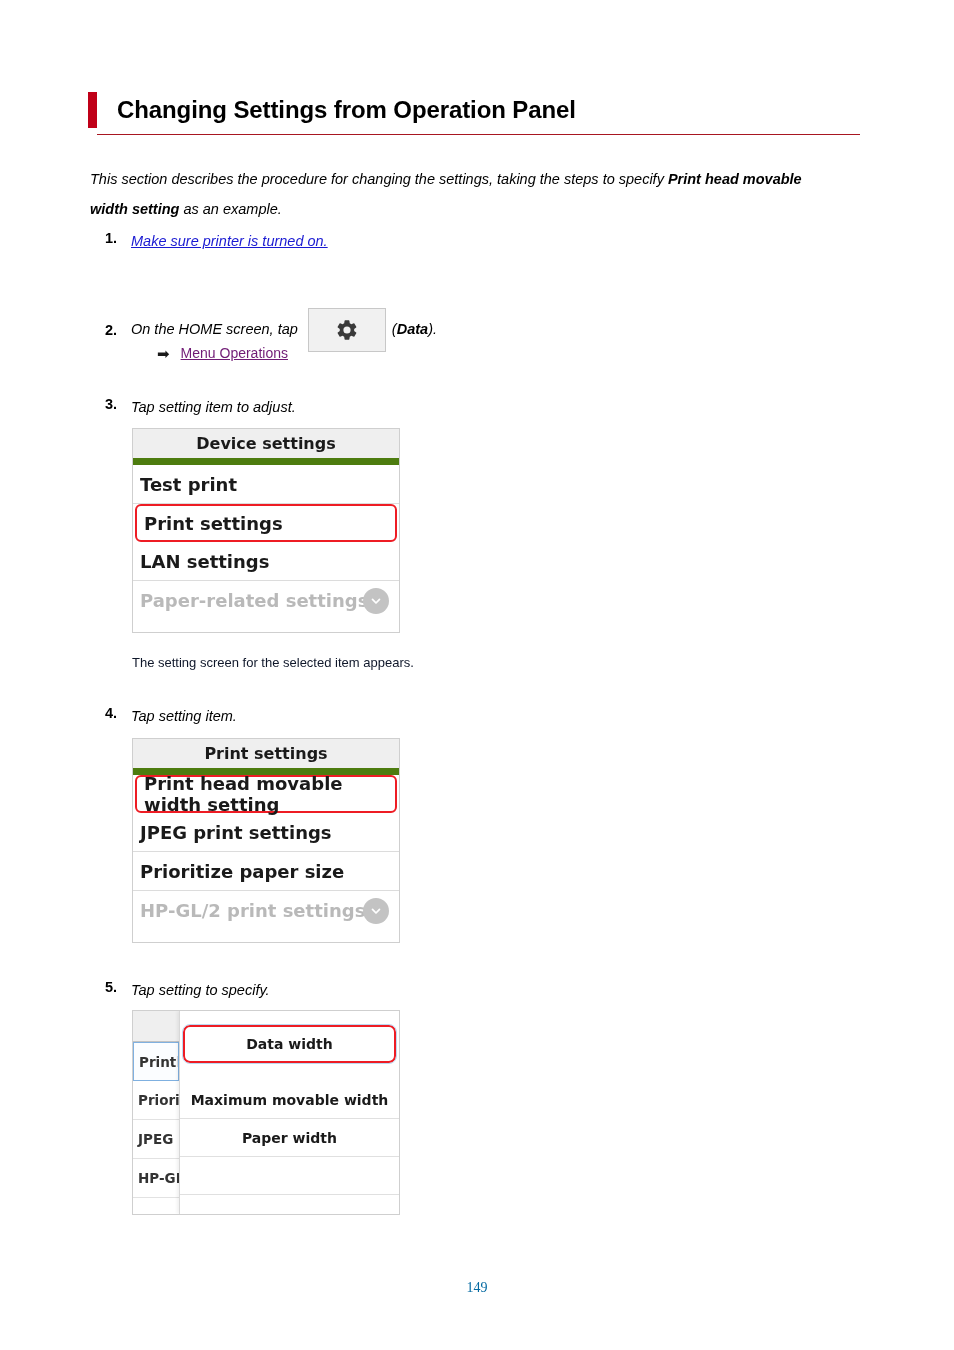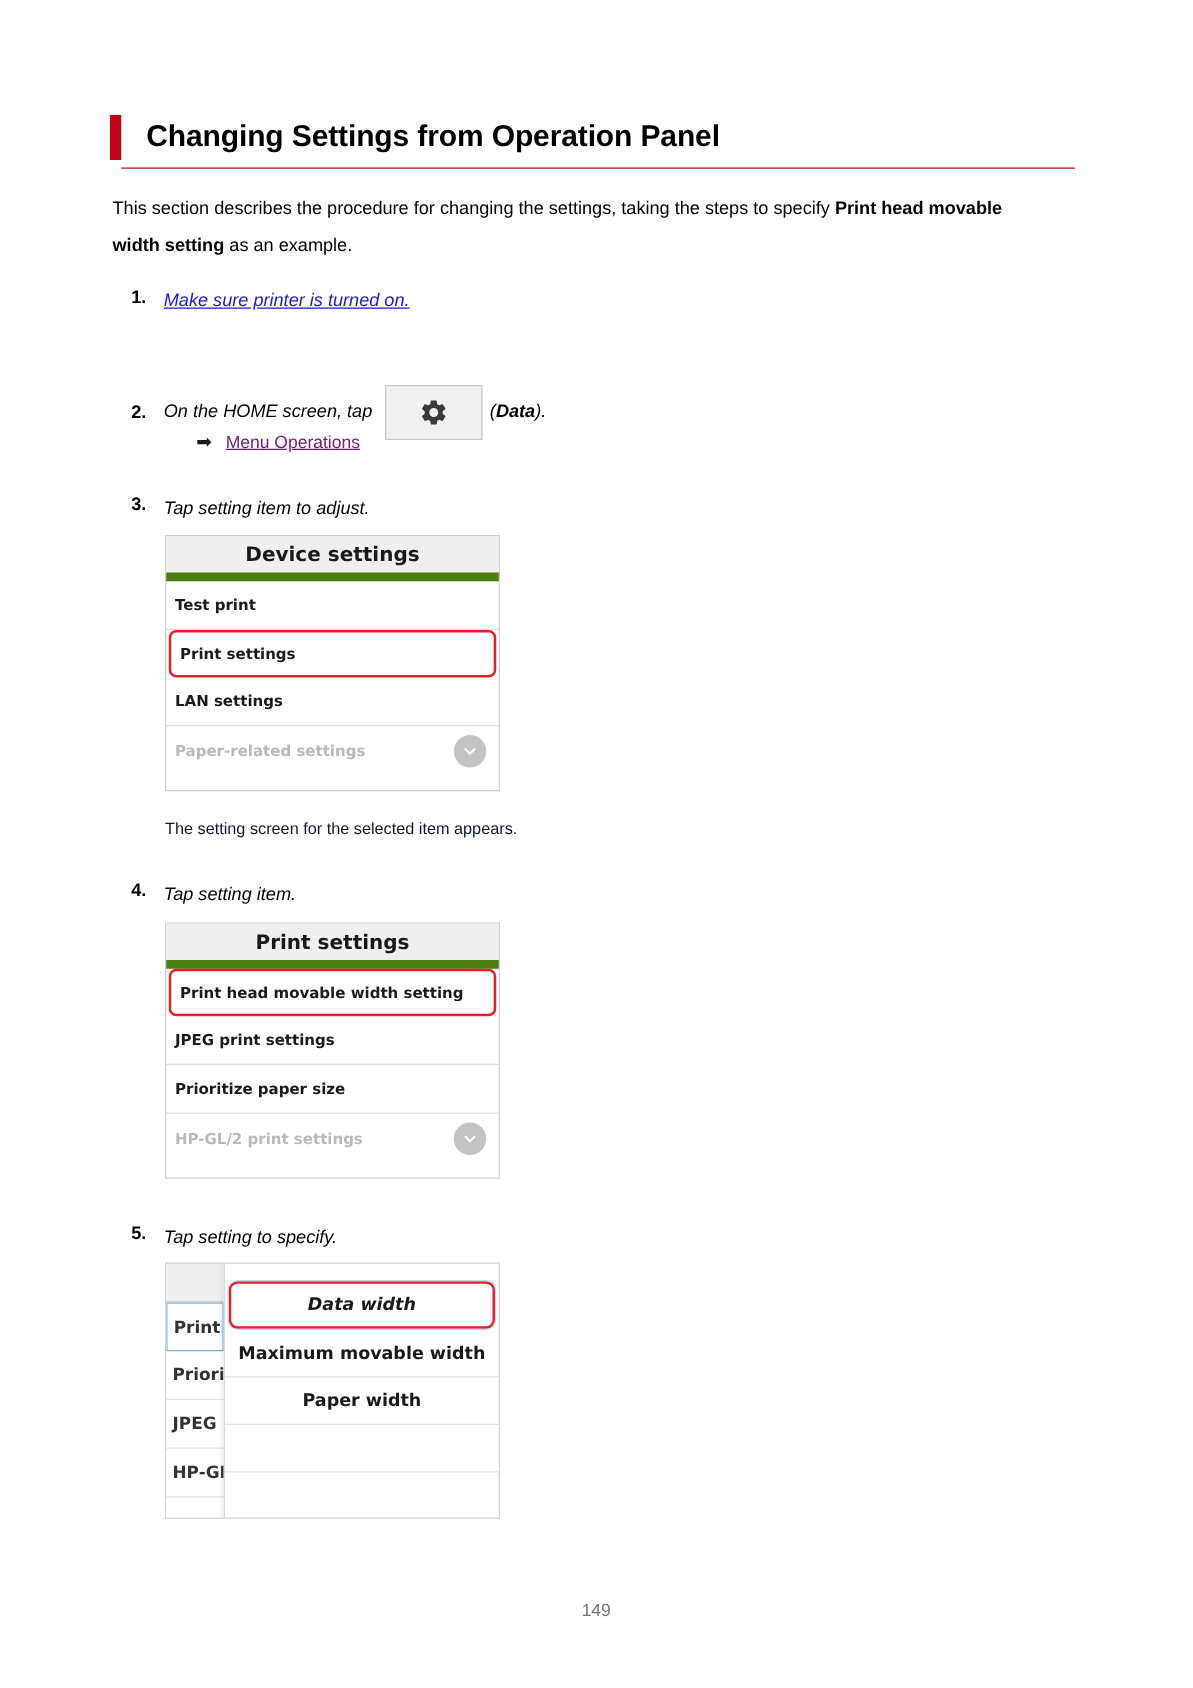--- a/index.html
+++ b/index.html
@@ -53,25 +53,26 @@
     margin-left: 9px;
     width: 763px;
     height: 1px;
     background: #a81621;
   }
 
   
   .intro {
     position: absolute;
     left: 90px;
-    top: 152px;
+    top: 164px;
     width: 740px;
     font-size: 14.5px;
     line-height: 30px;
     color: #000;
+    font-style: italic;
   }
   .intro b { font-weight: bold; }
 
   
   .step {
     position: absolute;
     display: flex;
     align-items: flex-start;
   }
   .step-num {
@@ -163,21 +164,21 @@
   .panel-list {
     position: relative;
   }
   .panel-item {
     position: relative;
     height: 39px;
     display: flex;
     align-items: center;
     padding-left: 7px;
     padding-right: 7px;
-    font-size: 12px;
+    font-size: 18px;
     font-weight: bold;
     color: #1a1a1a;
     border-bottom: 1px solid #dcdcdc;
     box-sizing: border-box;
   }
   .panel-item.last { border-bottom: none; }
   .panel-item.faded {
     color: #b9b9b9;
   }
   .panel-item.highlighted {
@@ -254,44 +255,43 @@
     font-size: 14px;
     font-weight: bold;
     color: #1a1a1a;
     border-bottom: 1px solid #e0e0e0;
     box-sizing: border-box;
   }
   .ov-item.empty { color: transparent; }
   .ov-item.highlighted {
     border: 2px solid #ee1c24;
     border-radius: 7px;
-    margin: 0 3px 1px 3px;
+    margin: 0 3px 18px 3px;
     background: #ffffff;
     outline: 1px solid #bcd9f2;
-    font-style: italic;
   }
 
   
   .note {
     position: absolute;
     font-size: 13px;
     color: #0f172a;
   }
   #note1 { left: 132px; top: 655px; }
 
   
   .page-number {
     position: absolute;
     left: 0;
     right: 0;
     top: 1280px;
     text-align: center;
-    font-family: Liberation Sans, sans-serif;
+    font-family: Liberation Serif, serif;
     font-size: 14px;
-    color: #737373;
+    color: #0369a1;
   }
 </style>
 </head>
 <body>
 
 <div class="page">
 
   <div class="title-block">
     <div class="title-row">
       <div class="title-accent"></div>

